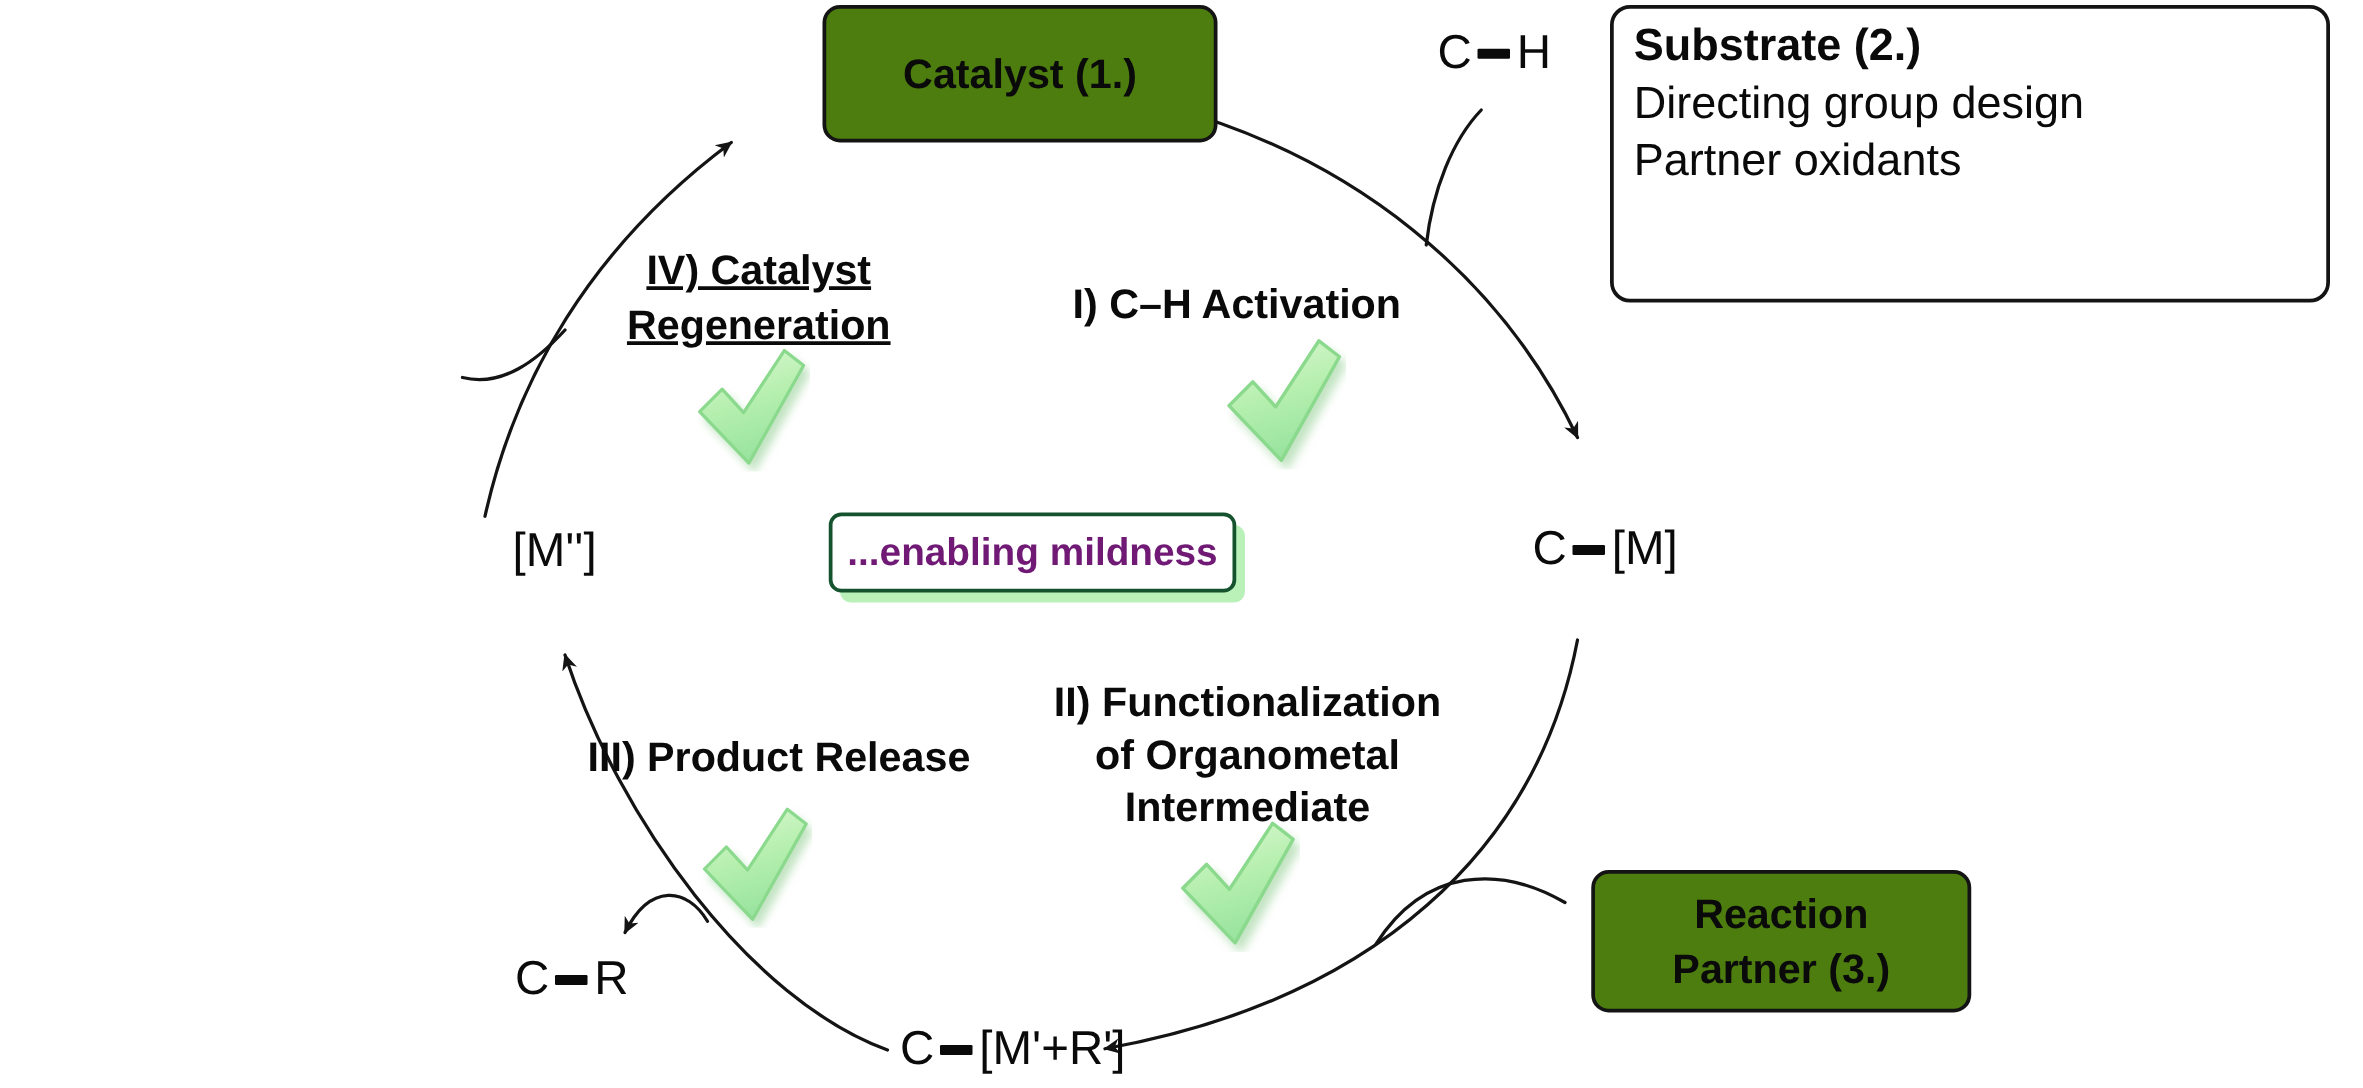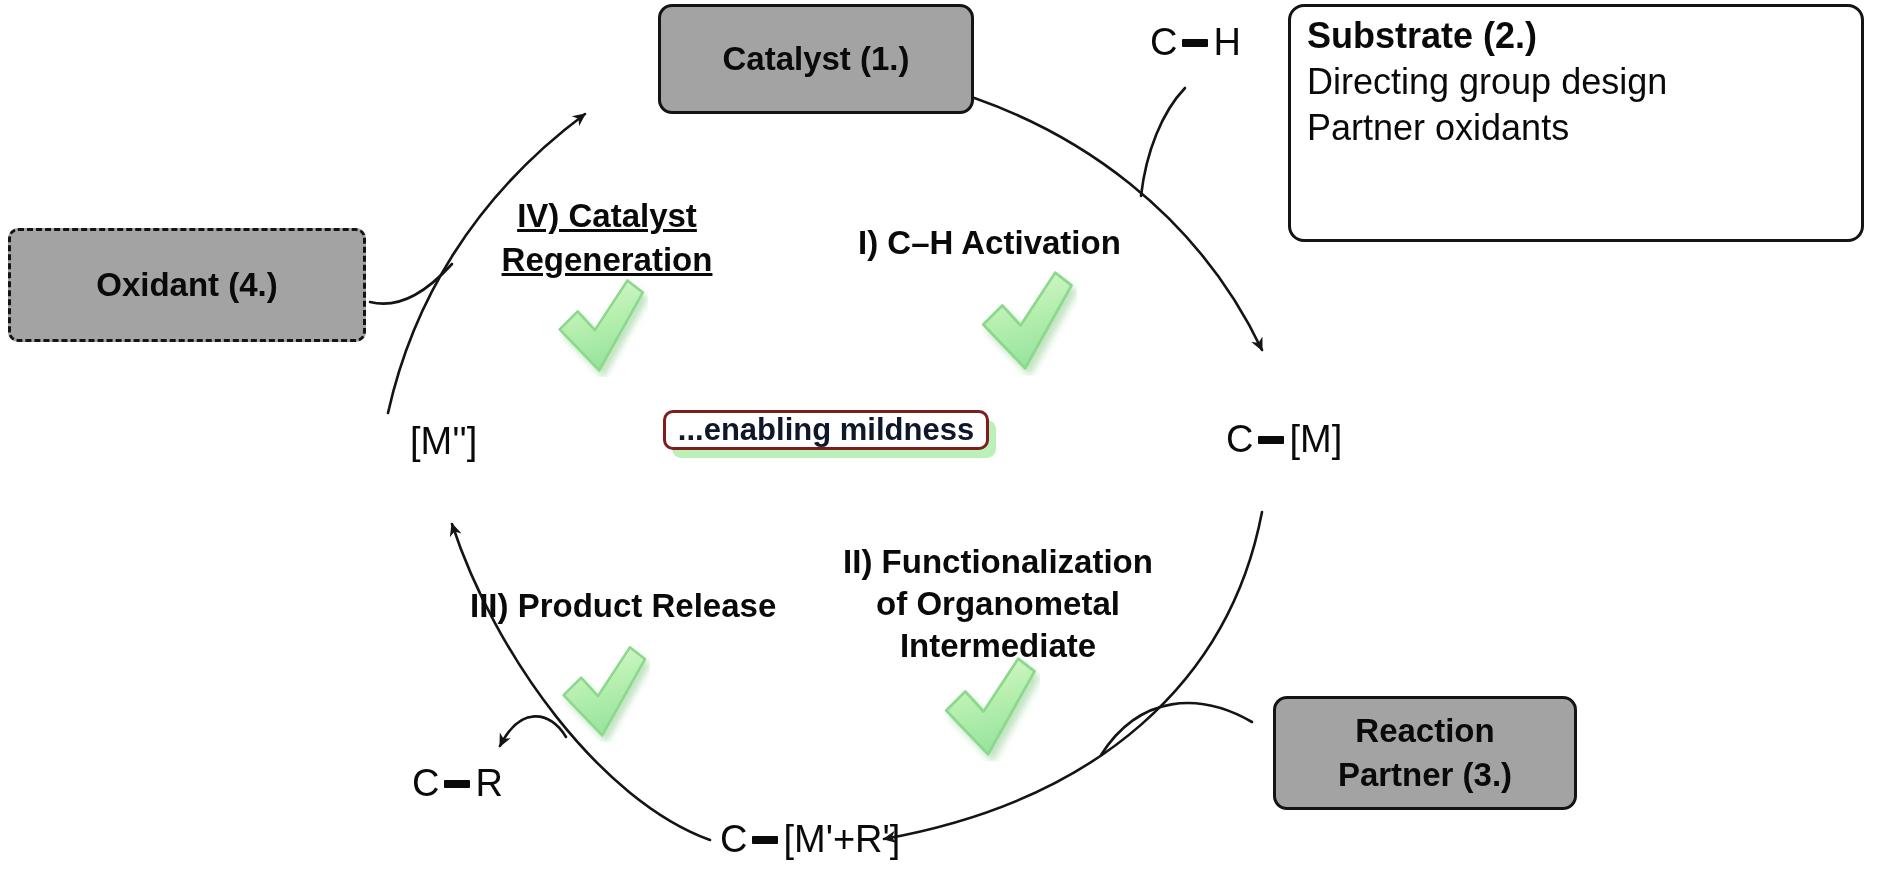--- a/index.html
+++ b/index.html
@@ -8,21 +8,21 @@
 
   .canvas{
     position:relative; width:1890px; height:870px; background:#ffffff; overflow:hidden;
   }
   .arcs{ position:absolute; left:0; top:0; width:1890px; height:870px; }
 
   .abs{ position:absolute; }
 
   
   .node-box{
-    background:#a3a3a3; border:3px solid #141414; border-radius:14px;
+    background:#4d7c0f; border:3px solid #141414; border-radius:14px;
     display:flex; align-items:center; justify-content:center; text-align:center;
     font-weight:bold; font-size:33px; line-height:44px; color:#0a0a0a;
   }
   .dashed{ border-style:dashed; border-radius:10px; }
 
   .catalyst-box{ left:658px; top:4px; width:316px; height:110px; }
   .oxidant-box { left:8px;   top:228px; width:358px; height:114px; }
   .rp-box      { left:1273px; top:696px; width:304px; height:114px; white-space:pre-line; }
 
   .substrate-box{
@@ -43,25 +43,25 @@
   .formula{ display:flex; align-items:center; font-size:38px; color:#0a0a0a; }
   .bond{ display:inline-block; width:26px; height:8px; background:#0a0a0a; margin:0 5px; border-radius:1px; }
   .f-ch { left:1150px; top:21px; }
   .f-cm { left:1226px; top:418px; }
   .f-cmr{ left:720px;  top:818px; }
   .f-cr { left:412px;  top:762px; }
   .m2   { left:410px;  top:420px; font-size:38px; color:#0a0a0a; }
 
   
   .badge{
-    left:663px; top:410px; width:326px; height:40px;
-    background:#fff; border:3px solid #7f1d1d; border-radius:10px;
+    left:663px; top:410px; width:326px; height:64px;
+    background:#fff; border:3px solid #14532d; border-radius:10px;
     box-shadow:8px 9px 0 -1px #b9f1b9;
     display:flex; align-items:center; justify-content:center;
-    font-weight:bold; font-size:31px; color:#0f172a; white-space:nowrap;
+    font-weight:bold; font-size:31px; color:#701a75; white-space:nowrap;
   }
 
   
   .check{ position:absolute; }
   .check.c1{ left:552px; top:270px; width:96px;  height:110px; }
   .check.c2{ left:975px; top:262px; width:102px; height:116px; }
   .check.c3{ left:556px; top:636px; width:94px;  height:110px; }
   .check.c4{ left:938px; top:648px; width:102px; height:116px; }
 </style>
 </head>
@@ -115,23 +115,20 @@
   <div class="abs node-box catalyst-box">
     <span>Catalyst (1.)</span>
   </div>
 
   <div class="abs substrate-box">
     <div class="title">Substrate (2.)</div>
     <div>Directing group design</div>
     <div>Partner oxidants</div>
   </div>
 
-  <div class="abs node-box dashed oxidant-box">
-    <span>Oxidant (4.)</span>
-  </div>
 
   <div class="abs node-box rp-box">
     <span>Reaction
 Partner (3.)</span>
   </div>
 
   <div class="abs badge">
     <span>...enabling mildness</span>
   </div>
 

